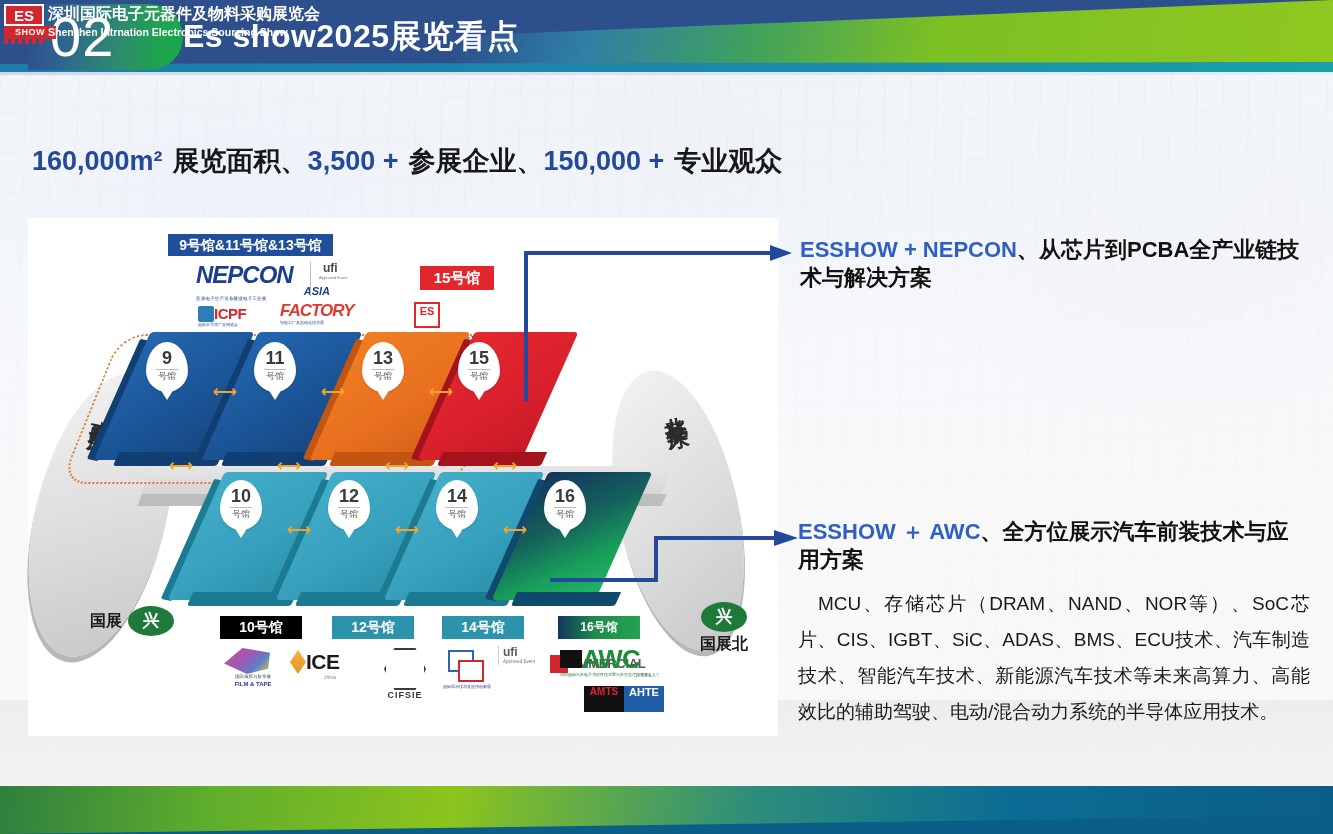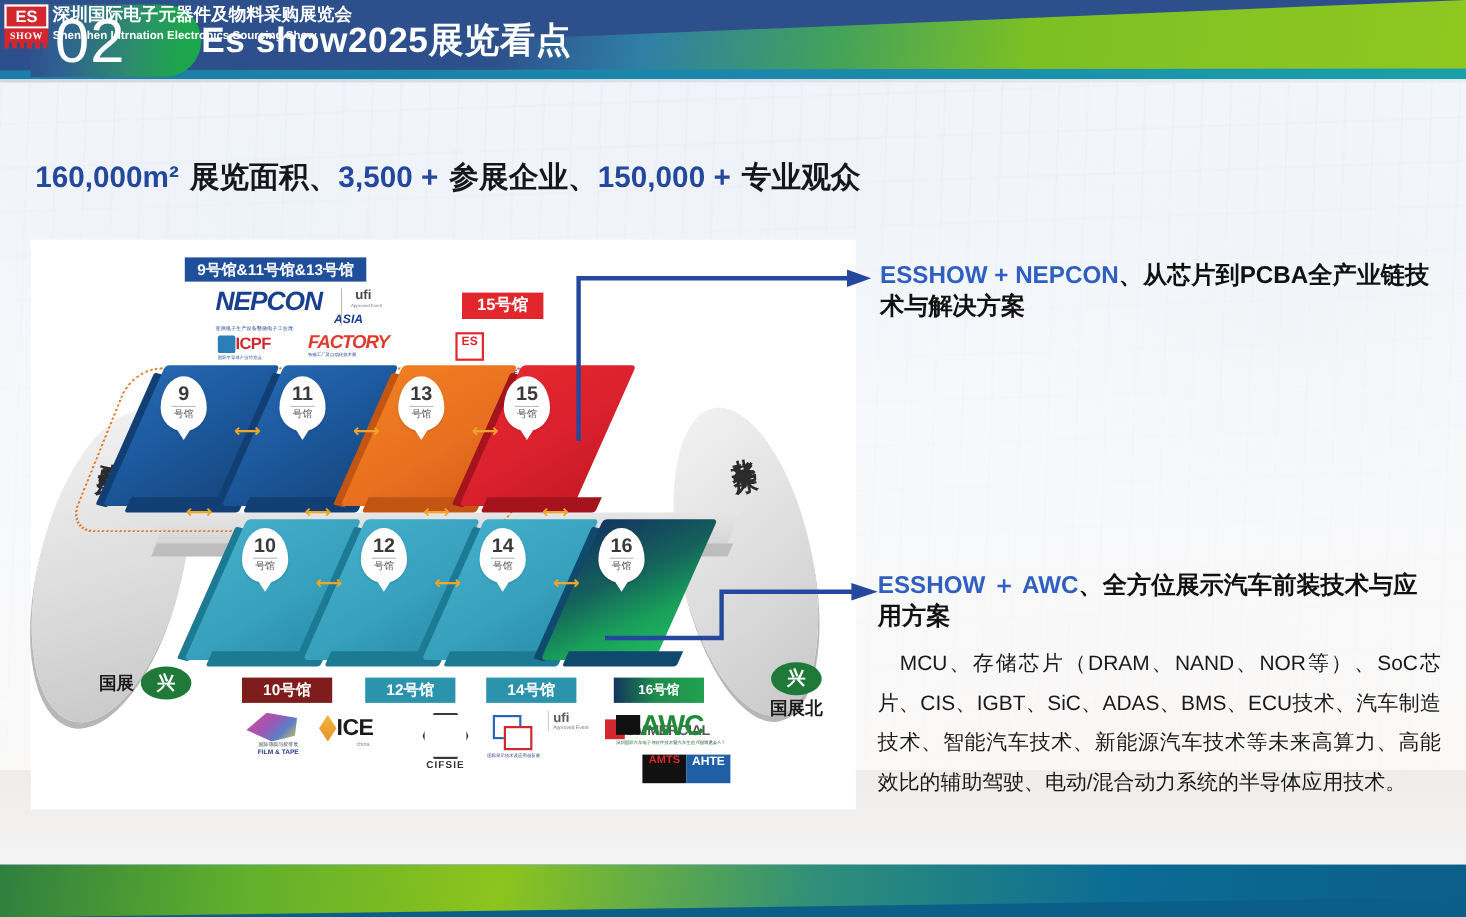--- a/index.html
+++ b/index.html
@@ -84,21 +84,21 @@
     background:#ffffff;z-index:3;
   }
 
   
   .lbl{
     position:absolute;color:#fff;font-weight:700;text-align:center;
     font-size:14px;line-height:22px;white-space:nowrap;
   }
   #lbl-9-11-13{left:140px;top:16px;width:165px;height:22px;background:#1f4e9b;}
   #lbl-15{left:392px;top:48px;width:74px;height:24px;background:#e1262c;font-size:15px;line-height:24px;}
-  #lbl-10{left:192px;top:398px;width:82px;height:23px;background:#7f1d1d;font-size:14px;line-height:23px;}
+  #lbl-10{left:192px;top:398px;width:82px;height:23px;background:#000000;font-size:14px;line-height:23px;}
   #lbl-12{left:304px;top:398px;width:82px;height:23px;background:#2c93ad;font-size:14px;line-height:23px;}
   #lbl-14{left:414px;top:398px;width:82px;height:23px;background:#2c93ad;font-size:14px;line-height:23px;}
   #lbl-16{left:530px;top:398px;width:82px;height:23px;
           background:linear-gradient(90deg,#12355e 0%,#1f8b4c 45%,#22a24f 100%);
           font-size:12px;line-height:23px;}
 
   
   .logo-box{position:absolute;}
   #nepcon{left:168px;top:46px;width:160px;height:34px;}
   #nepcon .nep{
@@ -274,22 +274,22 @@
     position:absolute;left:0;top:0;width:1333px;height:48px;
     background:linear-gradient(96deg,#2f7f3f 0%,#5fae2c 16%,#8dc41d 34%,#2e8e7a 56%,#0b6c95 76%,#0b5e87 100%);
     clip-path:polygon(0 0, 100% 0, 100% 62%, 0 100%);
   }
   #footer-logo{position:absolute;left:4px;top:4px;width:40px;height:42px;z-index:8;}
   #footer-logo .es{
     width:40px;height:22px;border:2px solid #fff;background:#d2272e;color:#fff;
     font-size:15px;font-weight:900;text-align:center;line-height:19px;box-sizing:border-box;
   }
   #footer-logo .sh{
-    width:40px;height:13px;background:#d2272e;color:#fff;font-size:9px;font-weight:900;
-    text-align:center;line-height:13px;letter-spacing:.5px;font-family:Liberation Serif, serif;
+    width:52px;height:13px;background:#d2272e;color:#fff;font-size:9px;font-weight:900;
+    text-align:center;line-height:13px;letter-spacing:.5px;
   }
   #footer-logo .dots{
     width:40px;height:5px;background:repeating-linear-gradient(90deg,#d2272e 0 4px,transparent 4px 7px);
   }
   #footer-text{position:absolute;left:48px;top:3px;z-index:8;}
   #footer-text .cn{color:#fff;font-size:16px;font-weight:700;line-height:22px;white-space:nowrap;}
   #footer-text .en{color:#fff;font-size:10.5px;font-weight:700;line-height:14px;white-space:nowrap;}
 </style>
 </head>
 <body>

